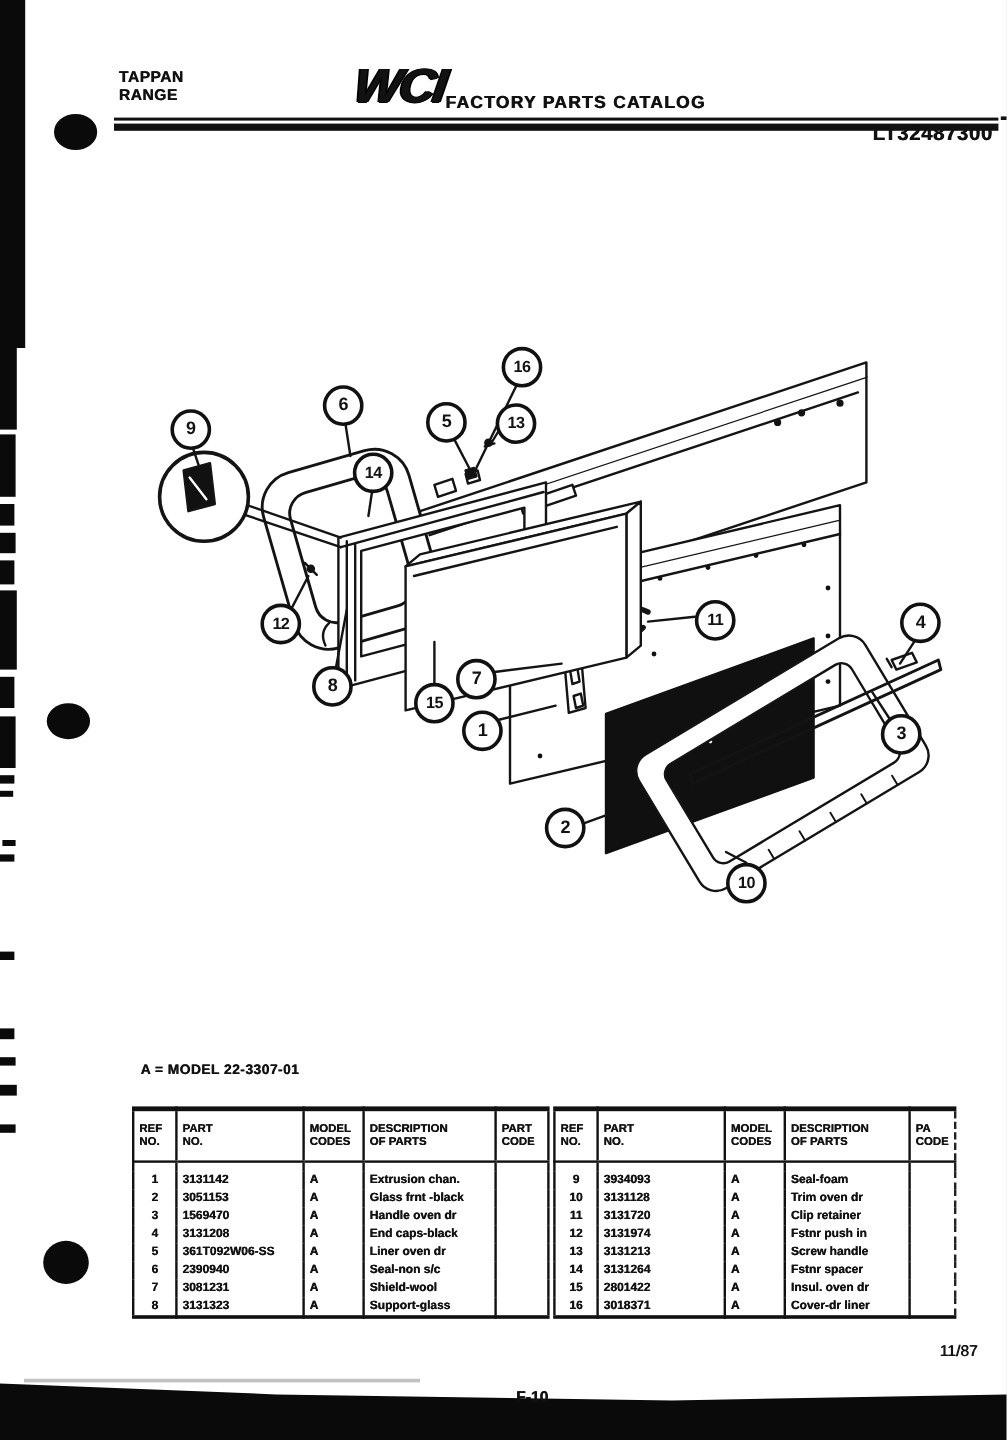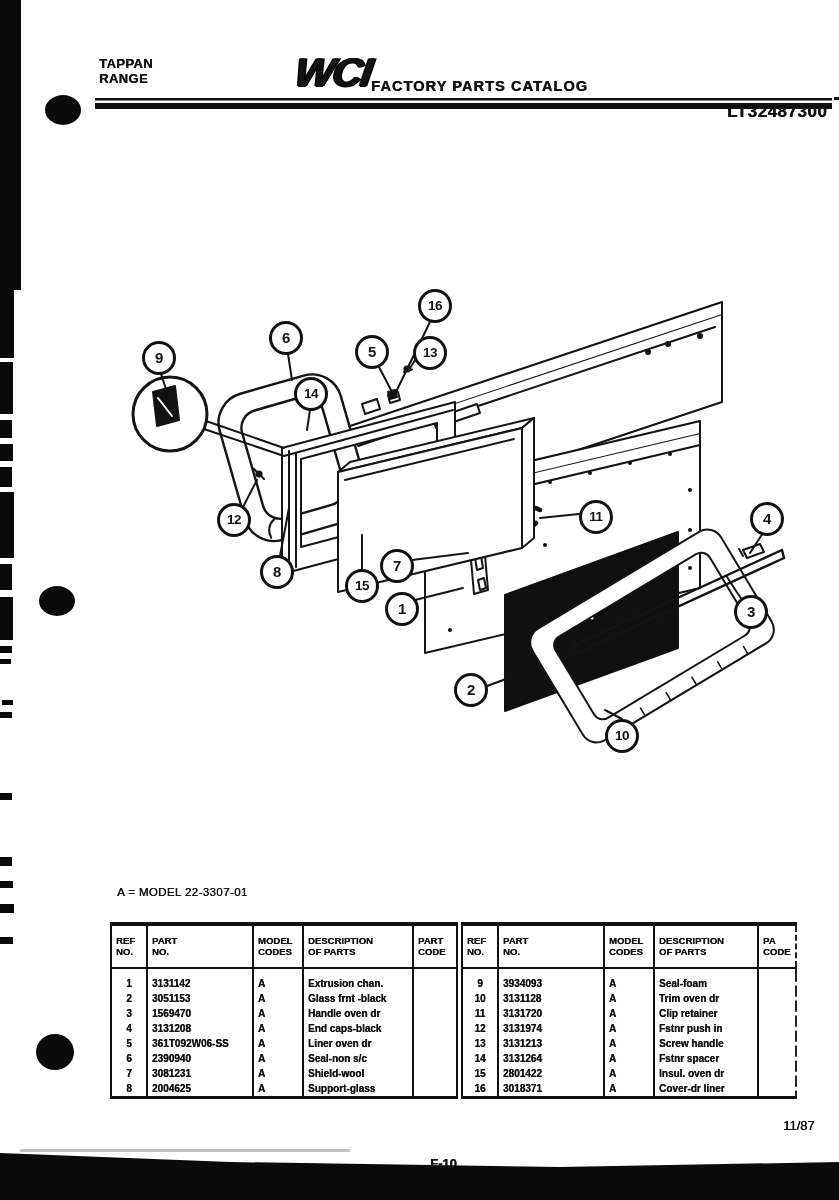--- a/index.html
+++ b/index.html
@@ -11,21 +11,21 @@
   
   .brand{left:99px;top:56px;font-size:13px;font-weight:700;line-height:15px;letter-spacing:.4px;
          text-shadow:.4px 0 0 #111;}
   .logo{left:297px;top:50px;font-size:40px;font-weight:700;font-style:italic;
         transform:skewX(-8deg) scaleX(1.05);letter-spacing:-2px;
         text-shadow:1.3px 0 0 #000,-1.3px 0 0 #000,0 1px 0 #000;}
   .cat-title{left:371px;top:78px;font-size:14.5px;font-weight:700;letter-spacing:1.1px;
         text-shadow:.6px 0 0 #111;}
   .doc-num{left:727px;top:62px;font-size:17px;font-weight:700;letter-spacing:.5px;
         text-shadow:.5px 0 0 #111;margin-top:40px;}
-  .model-note{left:117px;top:886px;font-size:11.5px;font-weight:400;letter-spacing:.4px;
+  .model-note{left:117px;top:886px;font-size:11.5px;font-weight:700;letter-spacing:.4px;
         text-shadow:.4px 0 0 #111;}
   .footer-page{left:430px;top:1118px;font-size:13px;font-weight:700;text-shadow:.5px 0 0 #111;margin-top:38px;}
   .footer-date{left:783px;top:1118px;font-size:13px;font-weight:400;text-shadow:.5px 0 0 #111;}
   
   .parts-table{left:110px;top:922px;width:692px;display:flex;align-items:flex-start;}
   .parts-table table{border-collapse:collapse;table-layout:fixed;
         font-size:10px;font-weight:700;color:#131313;text-shadow:.3px 0 0 #111;}
   .parts-table th,.parts-table td{padding:0 0 0 4px;text-align:left;vertical-align:top;
         overflow:hidden;white-space:nowrap;}
   .parts-table th{border-left:2px solid #111;font-size:9.5px;line-height:11px;
@@ -284,21 +284,21 @@
           </tr>
           <tr>
             <td class="c-ref">7</td>
             <td class="c-part">3081231</td>
             <td class="c-model">A</td>
             <td class="c-desc">Shield-wool</td>
             <td class="c-code"></td>
           </tr>
           <tr>
             <td class="c-ref">8</td>
-            <td class="c-part">2004625</td>
+            <td class="c-part">3131323</td>
             <td class="c-model">A</td>
             <td class="c-desc">Support-glass</td>
             <td class="c-code"></td>
           </tr>
         </tbody>
     </table>
     <table class="half right-half">
       <colgroup>
           <col style="width:36px">
           <col style="width:106px">

